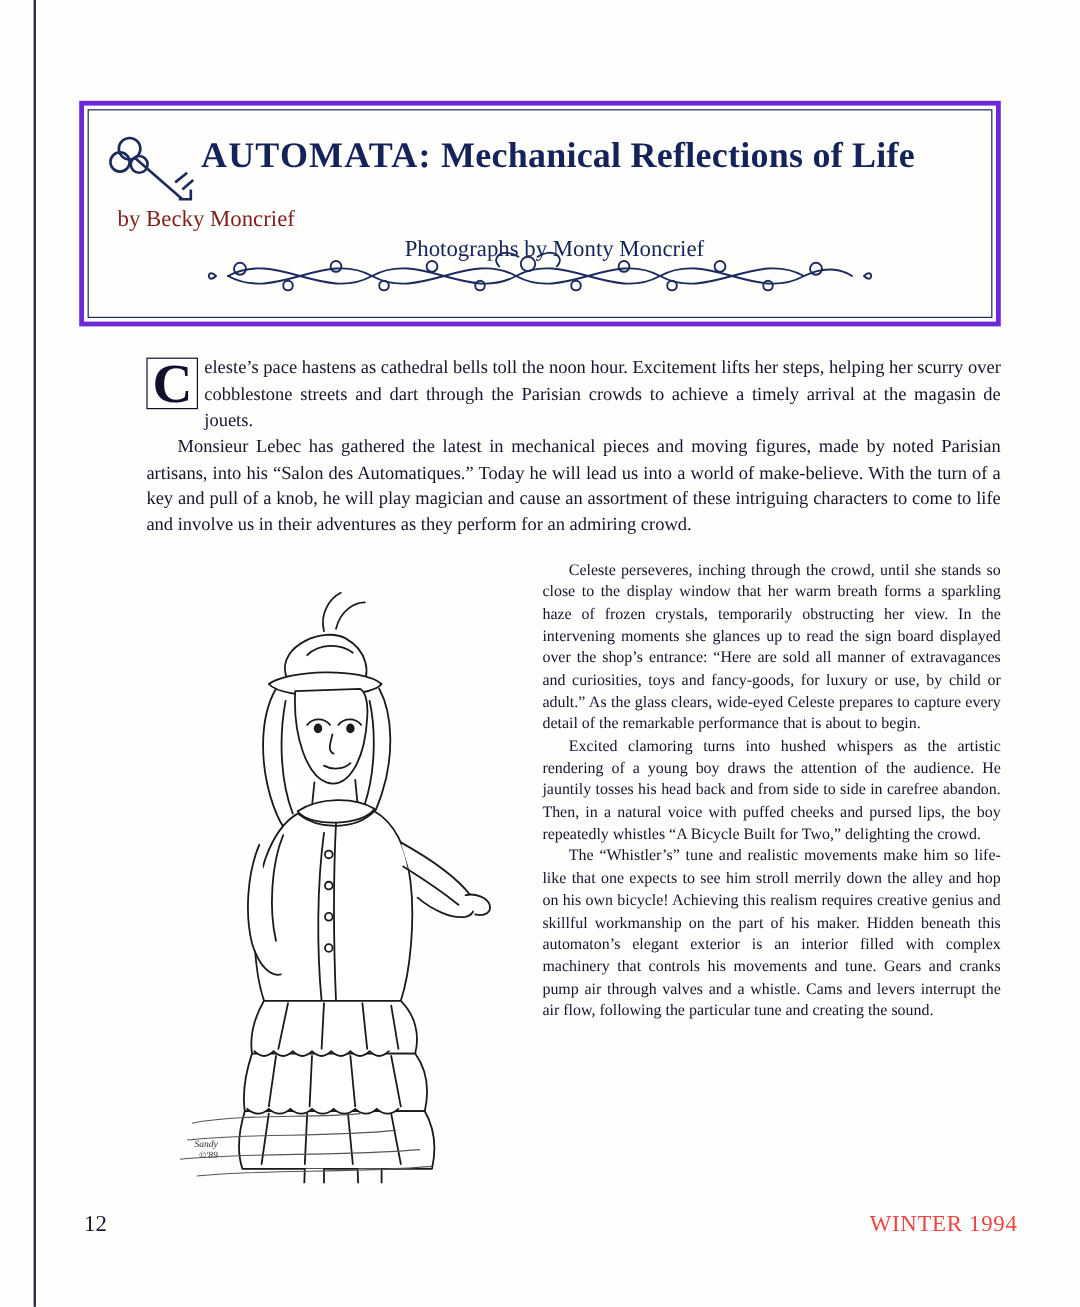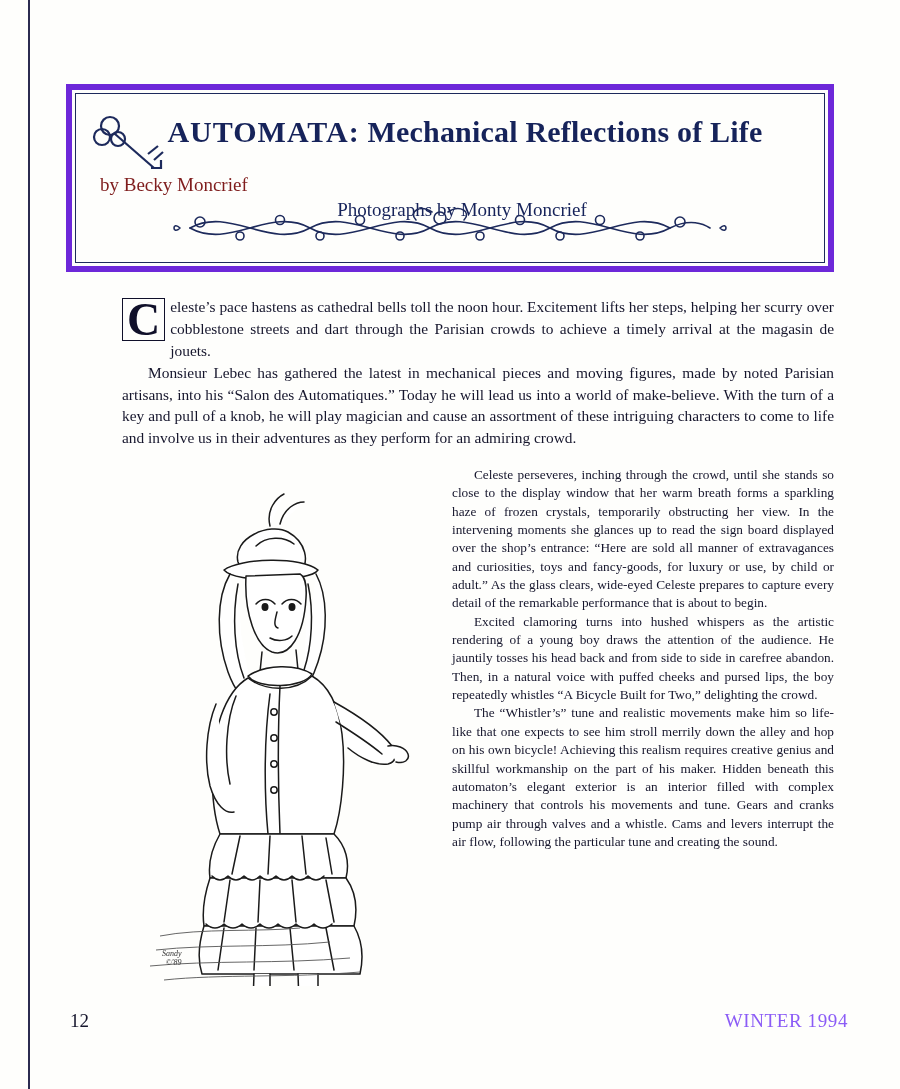--- a/index.html
+++ b/index.html
@@ -32,21 +32,21 @@
     background: #2b2b50;
   }
 
   
   .masthead {
     position: absolute;
     left: 66px;
     top: 84px;
     width: 768px;
     height: 188px;
-    border: 6px solid #6d28d9;
+    border: 4px solid #6d28d9;
     box-sizing: border-box;
     padding: 3px;
   }
   .masthead-inner {
     width: 100%;
     height: 100%;
     border: 1px solid #1d2a5c;
     box-sizing: border-box;
     position: relative;
   }
@@ -161,21 +161,21 @@
     top: 1010px;
     font-size: 19px;
     color: #15152c;
   }
   .issue {
     position: absolute;
     right: 52px;
     top: 1010px;
     font-size: 19px;
     letter-spacing: 0.6px;
-    color: #8b5cf6;
+    color: #ef4444;
   }
 </style>
 </head>
 <body>
 
 <div class="page">
 
   <div class="page-edge-left"></div>
 
   <div class="masthead">

